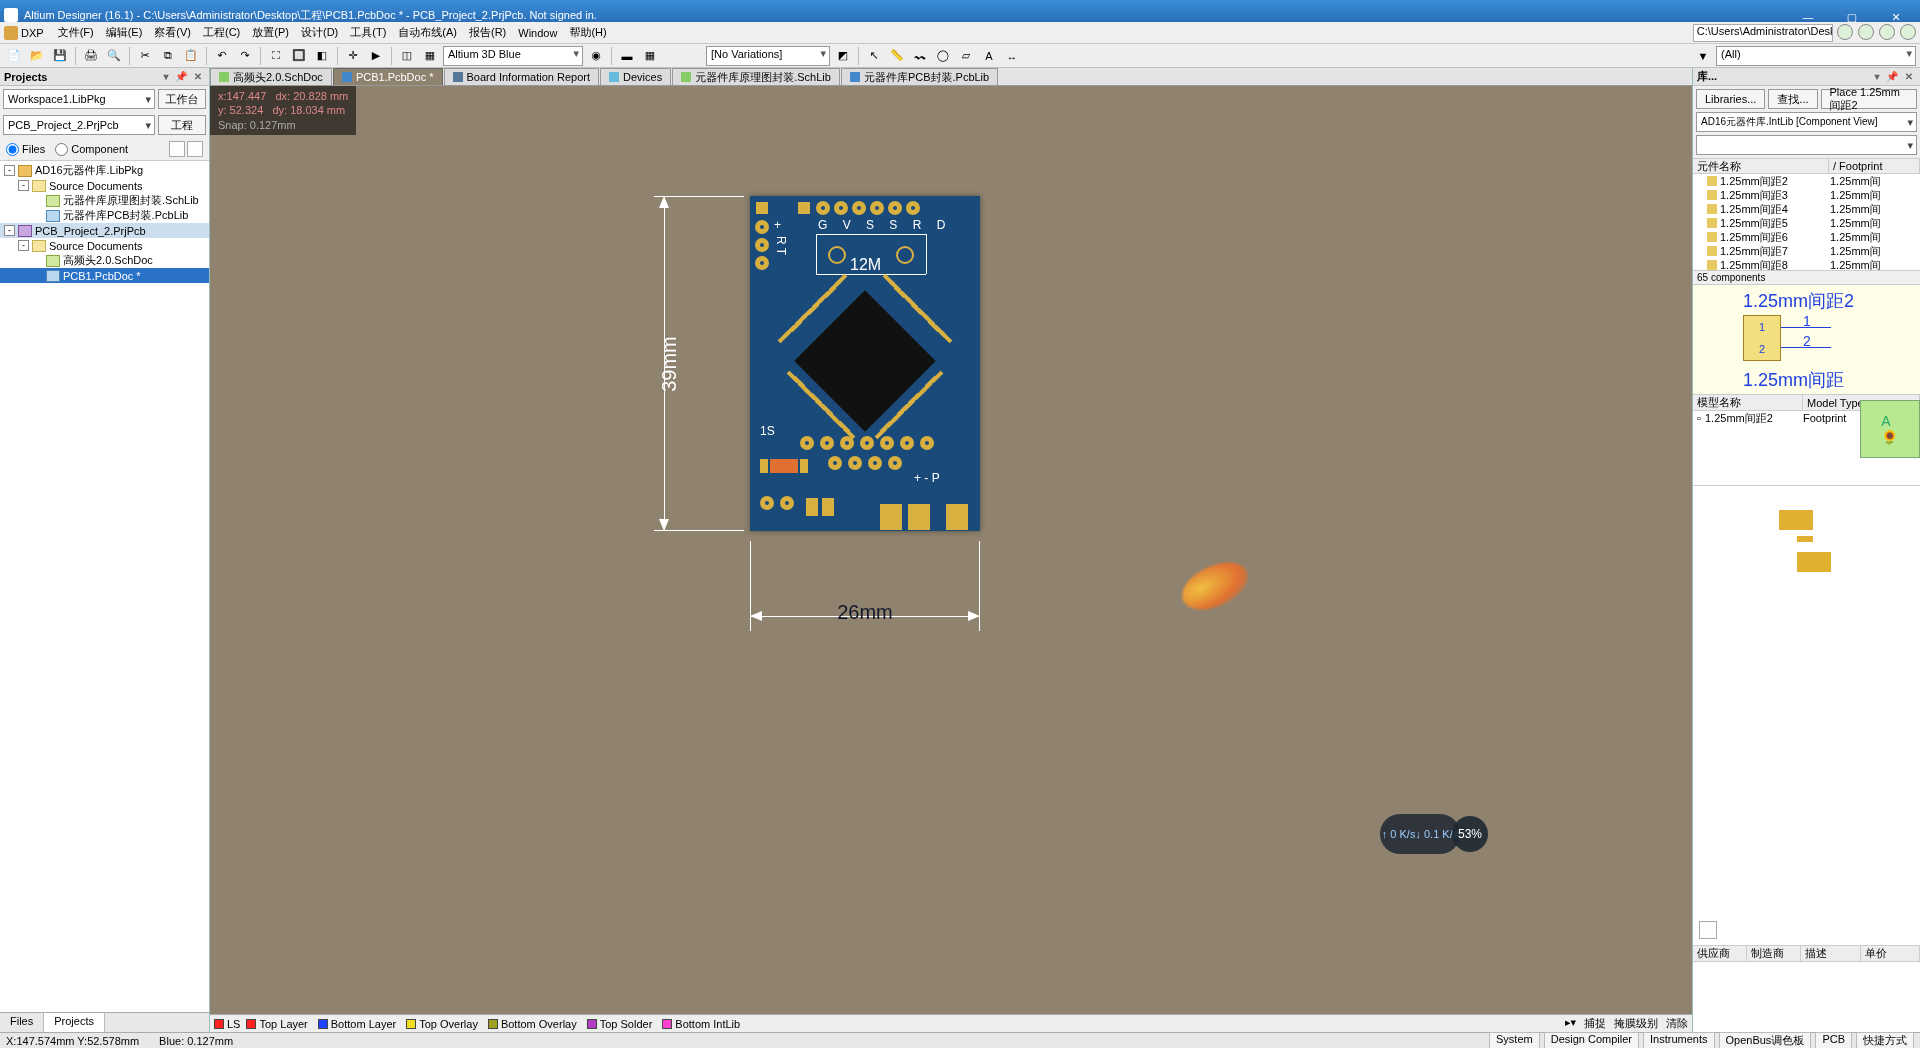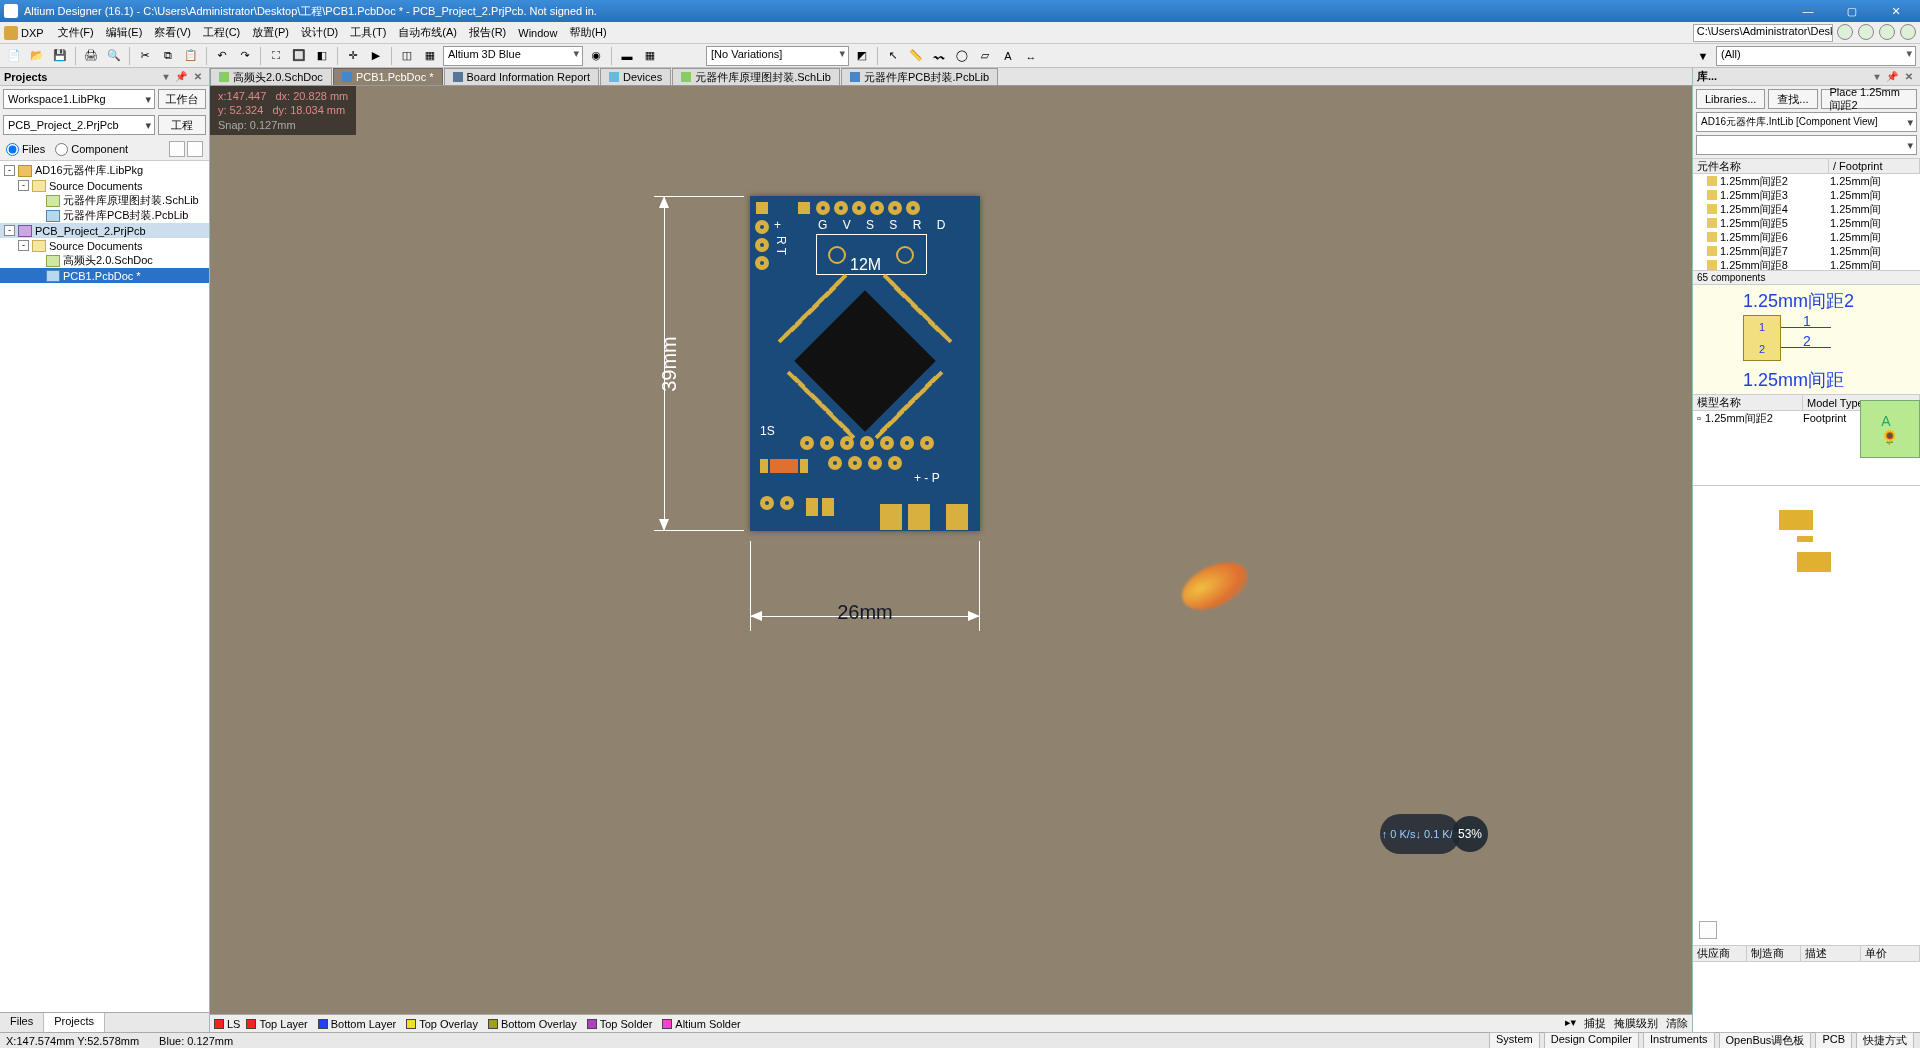--- a/index.html
+++ b/index.html
@@ -1,17 +1,17 @@
 <!DOCTYPE html>
 <html><head>
 <meta charset="utf-8">
 <style>
 * { margin:0; padding:0; box-sizing:border-box; font-family:"Microsoft YaHei","Segoe UI",Tahoma,sans-serif; font-size:11px; user-select:none; }
 html,body { width:1920px; height:1048px; overflow:hidden; background:#f0f0f0; }
-.titlebar { height:22px; background:linear-gradient(#3b8dd9,#2a6fb8); color:#fff; display:flex; align-items:center; padding:8px 4px; }
+.titlebar { height:22px; background:linear-gradient(#3b8dd9,#2a6fb8); color:#fff; display:flex; align-items:flex-start; padding:8px 4px; }
 .titlebar .app-icon { width:14px; height:14px; background:#fff; border-radius:2px; margin-right:6px; display:inline-block; }
 .titlebar .title { flex:1; font-size:11px; }
 .titlebar .winbtns { display:flex; gap:4px; }
 .titlebar .winbtn { width:40px; height:18px; display:flex; align-items:center; justify-content:center; color:#fff; cursor:pointer; }
 .menubar { height:22px; background:#efefef; border-bottom:1px solid #c8c8c8; display:flex; align-items:center; padding:0 4px; }
 .menubar .dxp { display:flex; align-items:center; margin-right:8px; }
 .menubar .dxp-icon { width:14px; height:14px; background:#d9a441; border-radius:2px; margin-right:3px; }
 .menubar .menu-item { padding:2px 6px; cursor:pointer; }
 .menubar .right { margin-left:auto; display:flex; align-items:center; gap:2px; }
 .menubar .pathbox { width:140px; height:18px; border:1px solid #aaa; background:#fff; padding:0 3px; overflow:hidden; white-space:nowrap; }
@@ -180,21 +180,21 @@
   <div class="tb-btn">◫</div>
   <div class="tb-btn">▦</div>
   <div class="tb-combo" style="width:140px">
       <span>Altium 3D Blue</span>
     </div>
   <div class="tb-btn">◉</div>
   <div class="tb-sep"></div>
   <div class="tb-btn">▬</div>
   <div class="tb-btn">▦</div>
   <div style="width:40px"></div>
-  <div class="tb-combo" style="width:143px">
+  <div class="tb-combo" style="width:124px">
       <span>[No Variations]</span>
     </div>
   <div class="tb-btn">◩</div>
   <div class="tb-sep"></div>
   <div class="tb-btn">↖</div>
   <div class="tb-btn">📏</div>
   <div class="tb-btn">〰</div>
   <div class="tb-btn">◯</div>
   <div class="tb-btn">▱</div>
   <div class="tb-btn">A</div>
@@ -513,21 +513,21 @@
           <div class="layer-item">
             <span class="lay-sw" style="background:#a0a020"></span>
             <span>Bottom Overlay</span>
           </div>
           <div class="layer-item">
             <span class="lay-sw" style="background:#b040c0"></span>
             <span>Top Solder</span>
           </div>
           <div class="layer-item">
             <span class="lay-sw" style="background:#ff40d0"></span>
-            <span>Altium Solder</span>
+            <span>Bottom IntLib</span>
           </div>
         </div>
       <div class="right">
         <span>▸▾</span>
         <span>捕捉</span>
         <span>掩膜级别</span>
         <span>清除</span>
       </div>
     </div>
   </div>

